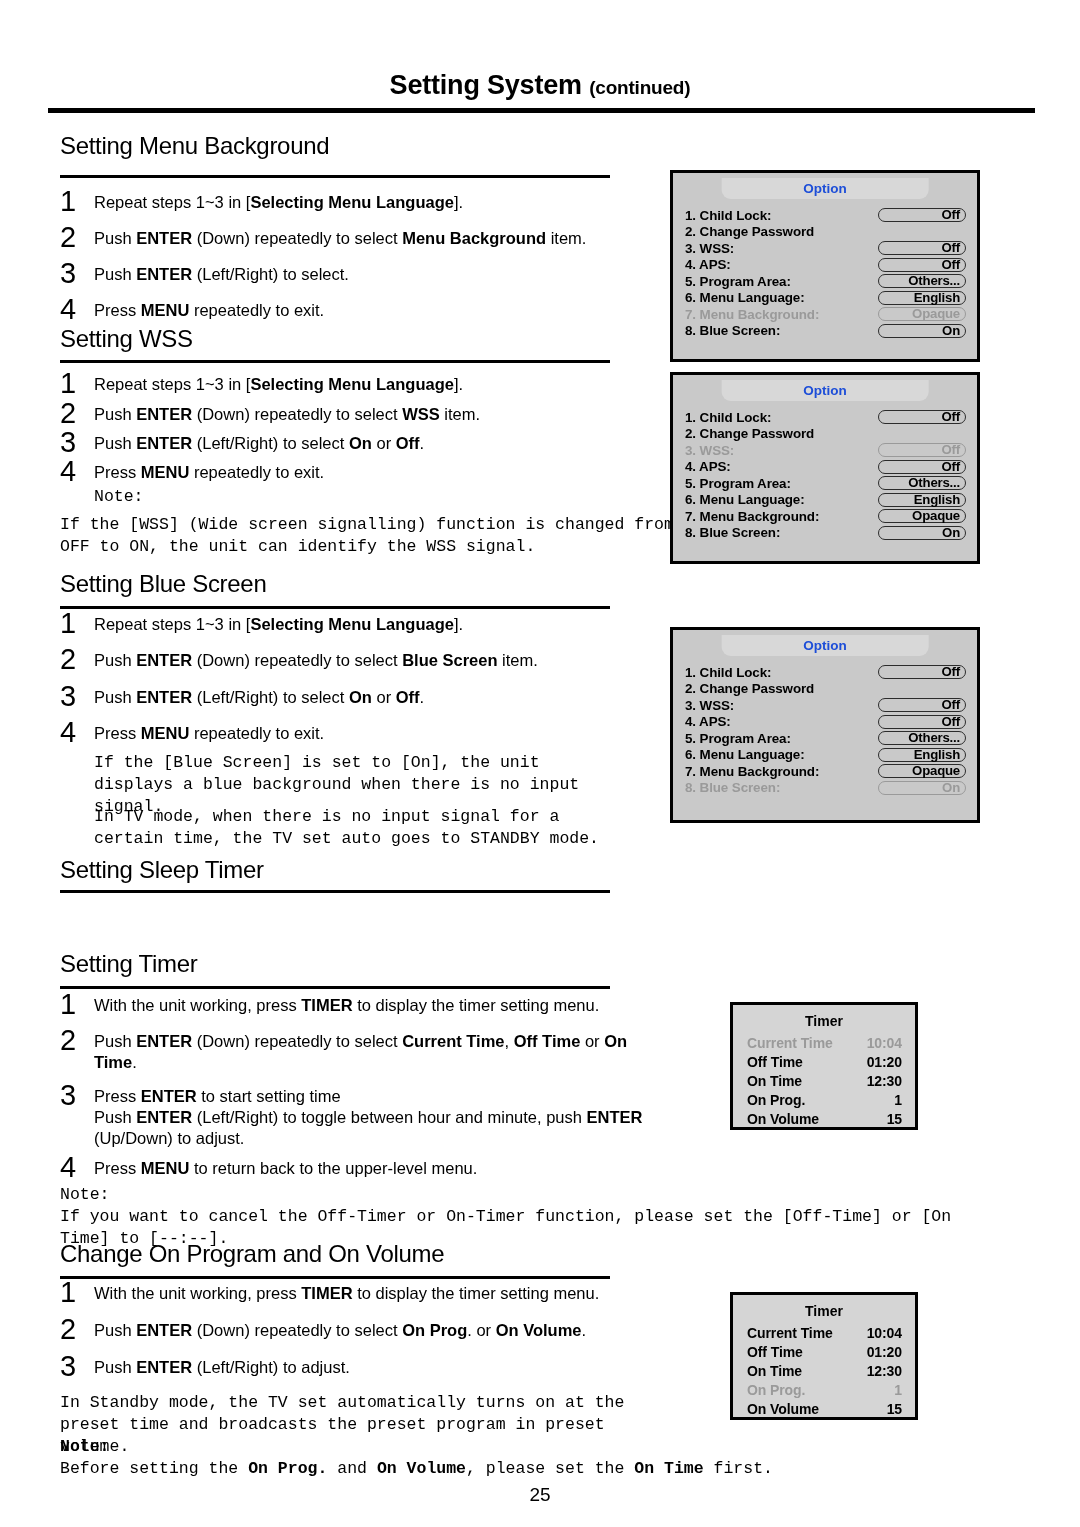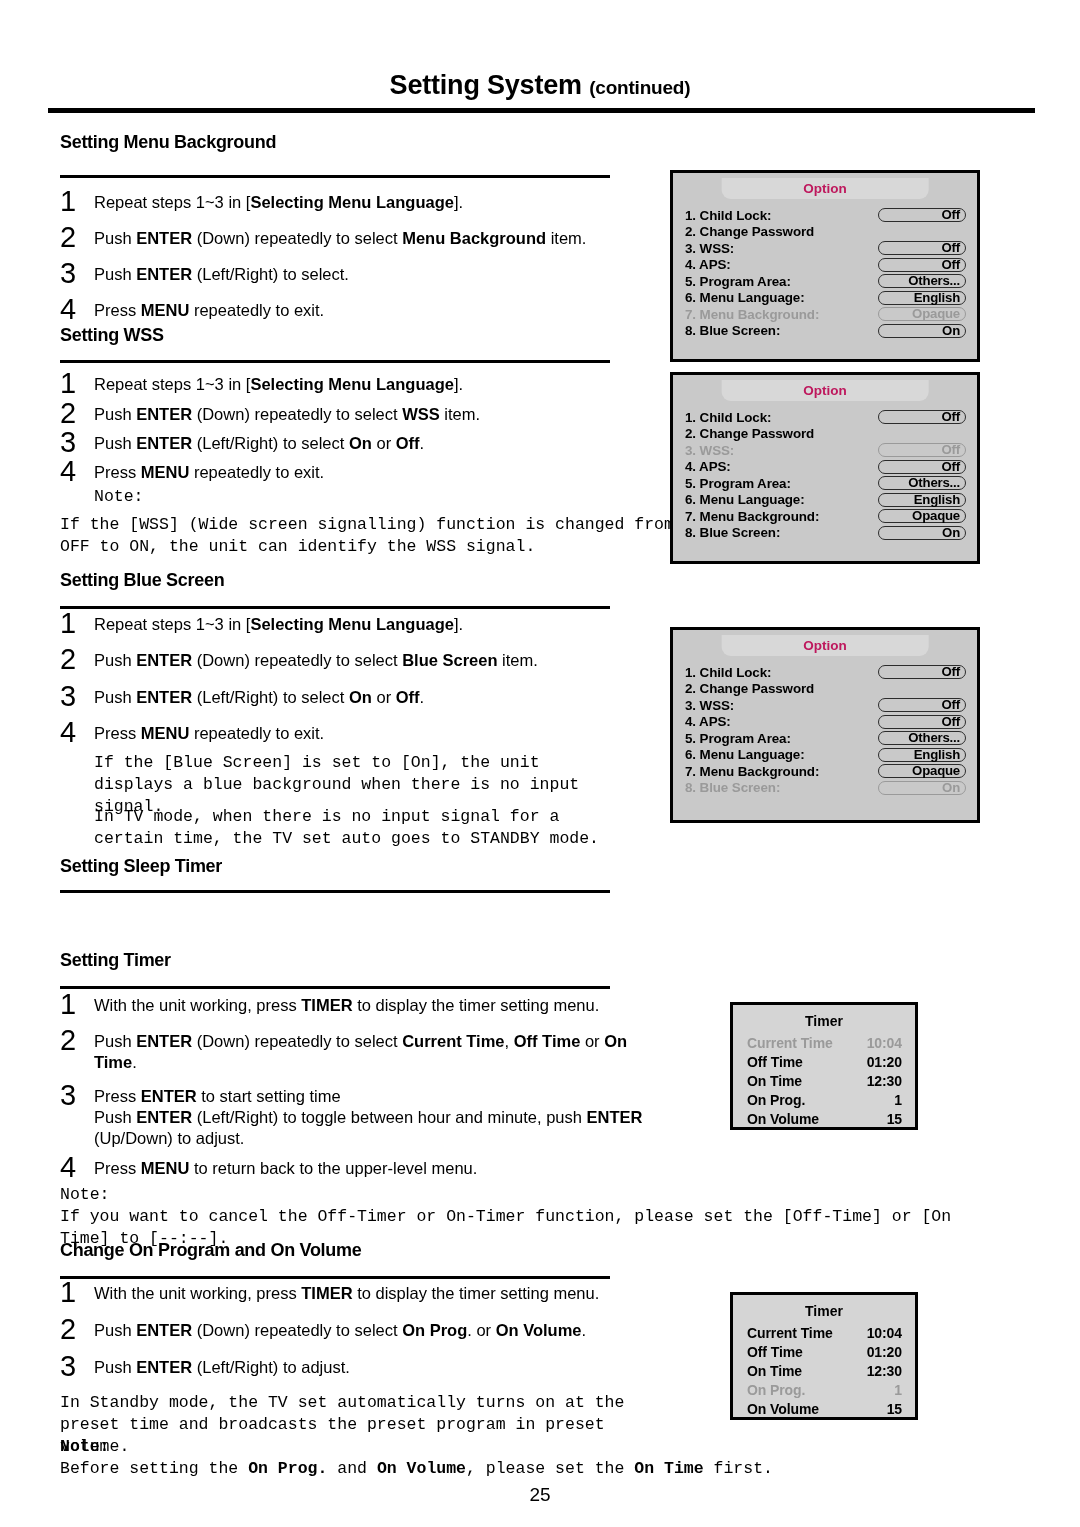--- a/index.html
+++ b/index.html
@@ -40,22 +40,22 @@
     position: absolute;
     left: 48px; top: 96px;
     width: 987px;
     height: 5px;
     background: #000;
   }
 
   
   .sec-head {
     position: absolute;
-    font-size: 18px;
-    font-weight: bold;
+    font-size: 24px;
+    font-weight: normal;
     letter-spacing: -0.3px;
     white-space: nowrap;
   }
   .sec-rule {
     position: absolute;
     height: 3px;
     background: #000;
   }
 
   
@@ -97,21 +97,21 @@
     transform: translateX(-50%);
     top: 5px;
     width: 68%;
     height: 21px;
     background: #d8d8d8;
     border-radius: 0 0 9px 9px;
     text-align: center;
     font-size: 13.5px;
     font-weight: bold;
     line-height: 21px;
-    color: #be185d;
+    color: #1d4ed8;
   }
   .osd-option .rows {
     position: absolute;
     left: 0; right: 0;
     top: 34px;
     padding: 0 11px 0 12px;
   }
   .osd-row {
     display: flex;
     align-items: center;

